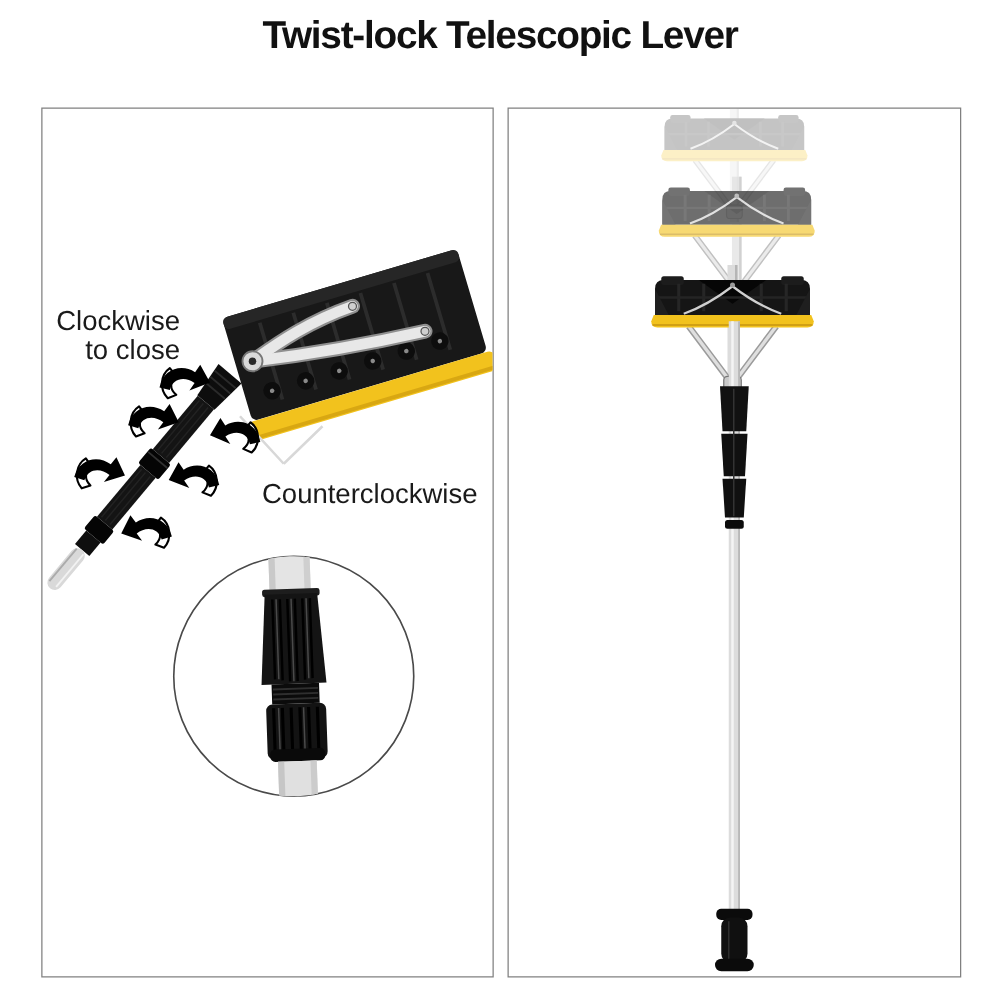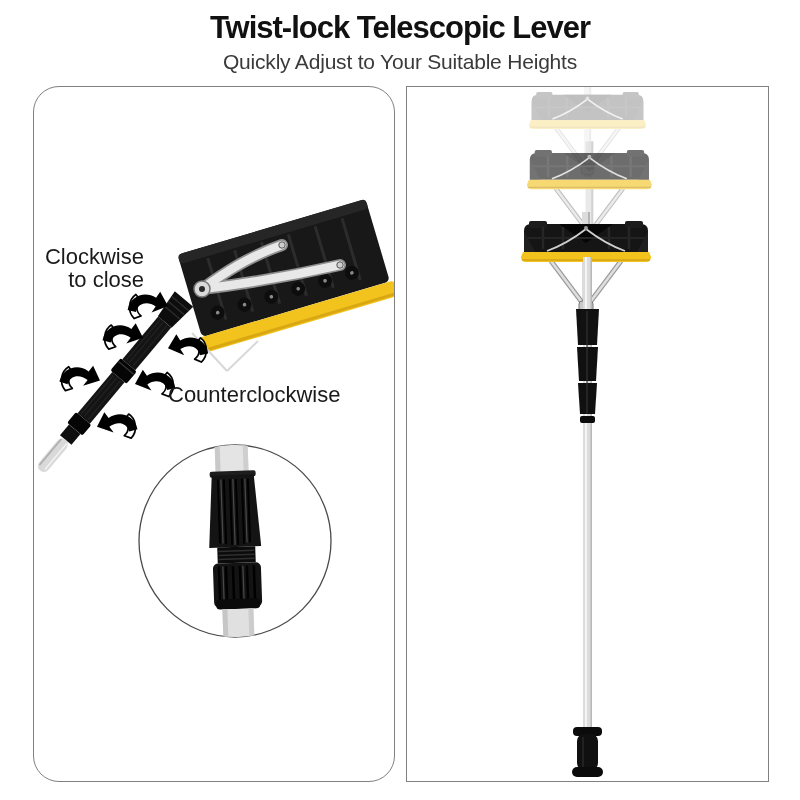--- a/index.html
+++ b/index.html
@@ -15,37 +15,36 @@
   }
   .hdr .sub{
     margin-top:4px;font-size:21px;font-weight:400;letter-spacing:-0.2px;
     color:#3a3a3a;line-height:24px;
   }
   
   .panel{
     position:absolute;top:86px;height:694px;background:#fff;
     border:1px solid #808080;box-sizing:content-box;
   }
-  .panel.left{left:33px;width:360px;border-radius:26px;}
+  .panel.left{left:33px;width:360px;}
   .panel.right{left:406px;width:361px;}
   .panel svg{position:absolute;left:0;top:0;}
   
   .label{position:absolute;font-size:22px;color:#1a1a1a;line-height:23px;}
   .label .line{display:block;}
   .label.cw{right:250px;top:158px;text-align:right;width:140px;}
-  .label.ccw{left:134px;top:296px;text-align:left;width:200px;}
+  .label.ccw{left:148px;top:296px;text-align:right;width:200px;}
 </style>
 </head>
 <body>
 
 <div class="stage">
 
   <div class="hdr">
     <h1>Twist-lock Telescopic Lever</h1>
-    <div class="sub">Quickly Adjust to Your Suitable Heights</div>
   </div>
 
   <div class="panel left">
     <svg width="360" height="694" viewBox="0 0 360 694">
       <defs>
         <g id="rot-arrow">
           <path d="M-11,18 C-21,12 -23,-2 -16,-10 L-8,-4 C-13,2 -12,9 -4,13 Z" fill="#ffffff" stroke="#000000" stroke-width="2" stroke-linejoin="round"></path>
           <path d="M-21,10 C-22,-8 -6,-17 8,-12 L11,-20 L24,-6 L7,6 L10,-2 C0,-6 -11,-2 -11,10 Z" fill="#000000"></path>
         </g>
         <clipPath id="insetClip">

